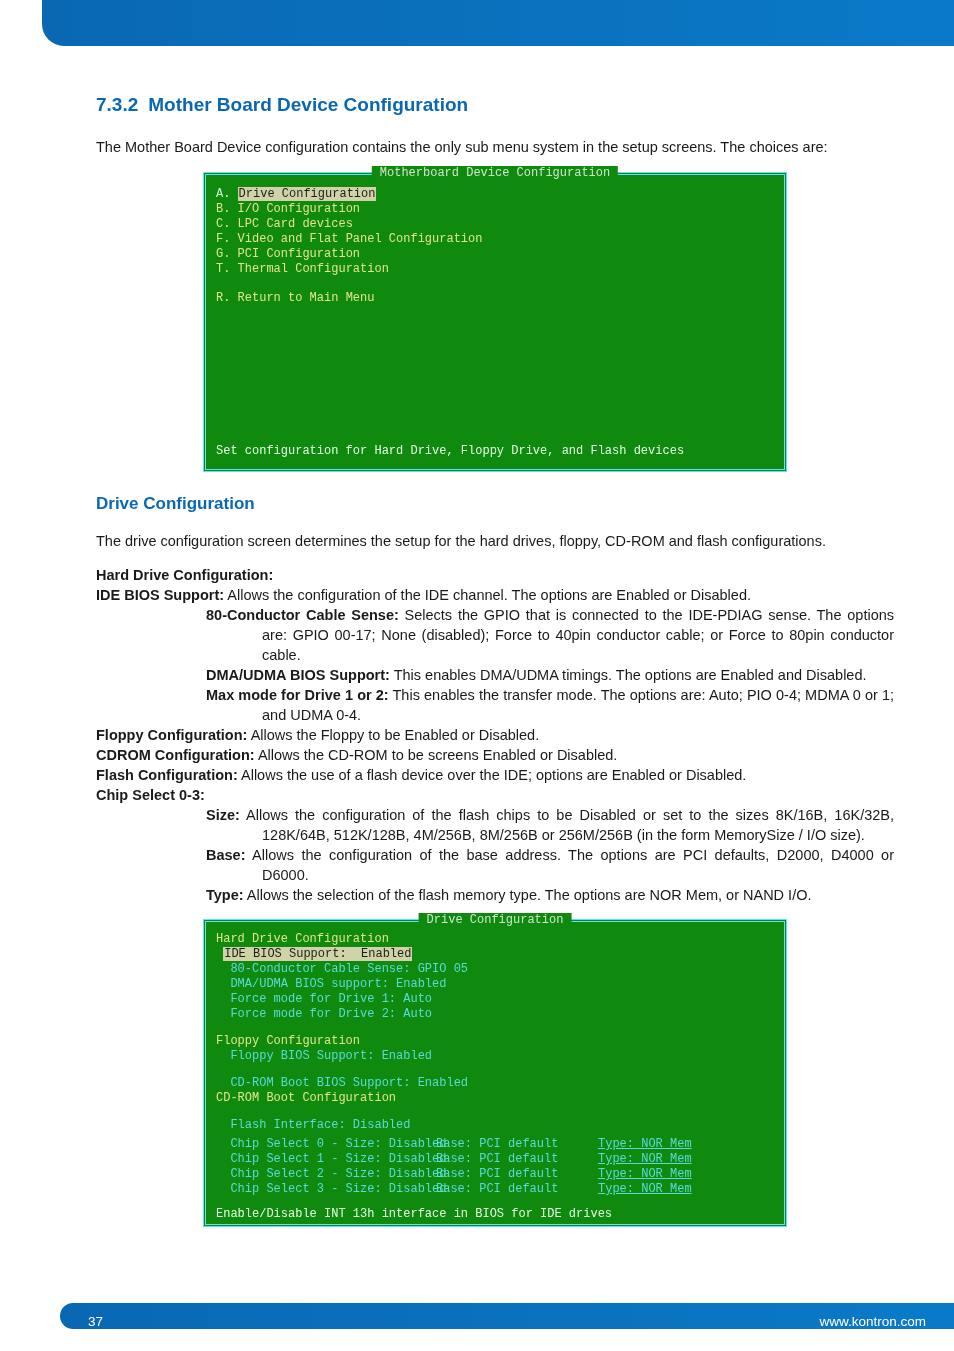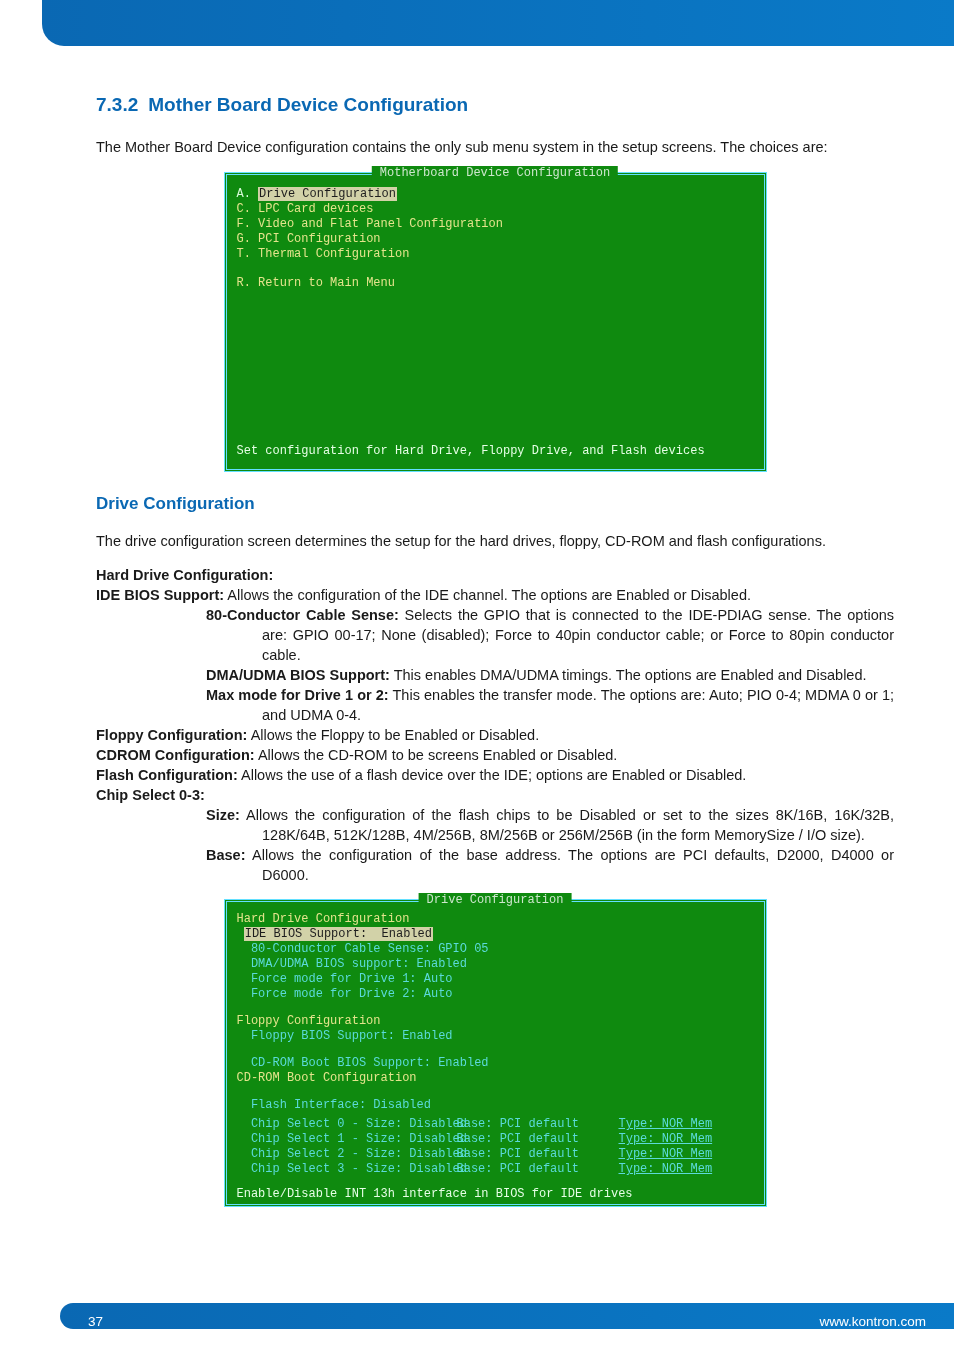--- a/index.html
+++ b/index.html
@@ -5,21 +5,21 @@
   * { margin: 0; padding: 0; box-sizing: border-box; }
   html, body { width: 954px; height: 1351px; font-family: "Segoe UI", Arial, sans-serif; background: #fff; color: #1a1a1a; }
   .page { position: relative; width: 954px; height: 1351px; }
   .top-band { height: 46px; background: linear-gradient(to right, #0a68b3, #0a7ac8); margin-left: 42px; border-top-left-radius: 0; border-bottom-left-radius: 22px; }
   .content { padding: 48px 60px 0 96px; }
   h2.sec { color: #0a68b3; font-weight: 700; font-size: 19px; margin-bottom: 22px; }
   h2.sec .num { margin-right: 10px; }
   h3.sub { color: #0a68b3; font-weight: 700; font-size: 17px; margin: 22px 0 18px; }
   p.body { font-size: 14.5px; line-height: 1.35; margin-bottom: 14px; }
   .bios-box {
-    width: 543px; margin: 6px auto 8px; border: 3px double #63e0ff;
+    width: 584px; margin: 6px auto 8px; border: 3px double #63e0ff;
     background: #0f8a0f; padding: 4px 10px 2px; position: relative;
     font-family: "Lucida Console", "Courier New", monospace;
     font-size: 12px; color: #d8fbd8; line-height: 1.25;
   }
   .bios-title {
     position: absolute; top: -9px; left: 50%; transform: translateX(-50%);
     background: #0f8a0f; padding: 0 8px; color: #cde7cd; font-size: 12px;
   }
   .bios-line { white-space: pre; }
   .hi { background: #d2d2a8; color: #1d1d1d; padding: 0 1px; }
@@ -61,20 +61,21 @@
     <h2 class="sec">
       <span class="num">7.3.2</span><span>Mother Board Device Configuration</span>
     </h2>
 
     <p class="body">The Mother Board Device configuration contains the only sub menu system in the setup screens. The choices are:</p>
 
     <div class="bios-box big">
       <div class="bios-title">Motherboard Device Configuration</div>
       <div style="height:8px"></div>
       <div class="bios-line"><span>A.</span> <span class="hi">Drive Configuration</span></div>
+      <div class="bios-line yell"><span>B.</span> <span>I/O Configuration</span></div>
       <div class="bios-line yell"><span>C.</span> <span>LPC Card devices</span></div>
       <div class="bios-line yell"><span>F.</span> <span>Video and Flat Panel Configuration</span></div>
       <div class="bios-line yell"><span>G.</span> <span>PCI Configuration</span></div>
       <div class="bios-line yell"><span>T.</span> <span>Thermal Configuration</span></div>
       <div style="height:14px"></div>
       <div class="bios-line yell"><span>R.</span> <span>Return to Main Menu</span></div>
       <div class="bios-line wht status">Set configuration for Hard Drive, Floppy Drive, and Flash devices</div>
     </div>
 
     <h3 class="sub">Drive Configuration</h3>
@@ -89,20 +90,21 @@
       <div class="row lvl3 hangB"><b>DMA/UDMA BIOS Support:</b><span> This enables DMA/UDMA timings. The options are Enabled and Disabled.</span></div>
       <div class="row lvl3 hangB just"><b>Max mode for Drive 1 or 2:</b><span> This enables the transfer mode. The options are: Auto; PIO 0-4; MDMA 0 or 1; and UDMA 0-4.</span></div>
 
       <div class="row lvl1 hangA"><b>Floppy Configuration:</b><span> Allows the Floppy to be Enabled or Disabled.</span></div>
       <div class="row lvl1 hangA"><b>CDROM Configuration:</b><span> Allows the CD-ROM to be screens Enabled or Disabled.</span></div>
       <div class="row lvl1 hangA"><b>Flash Configuration:</b><span> Allows the use of a flash device over the IDE; options are Enabled or Disabled.</span></div>
 
       <div class="row lvl2"><b>Chip Select 0-3:</b></div>
       <div class="row lvl3 hangB just"><b>Size:</b><span> Allows the configuration of the flash chips to be Disabled or set to the sizes 8K/16B, 16K/32B, 128K/64B, 512K/128B, 4M/256B, 8M/256B or 256M/256B (in the form MemorySize / I/O size).</span></div>
       <div class="row lvl3 hangB just"><b>Base:</b><span> Allows the configuration of the base address. The options are PCI defaults, D2000, D4000 or D6000.</span></div>
+      <div class="row lvl3 hangB"><b>Type:</b><span> Allows the selection of the flash memory type. The options are NOR Mem, or NAND I/O.</span></div>
     </div>
 
     <div class="bios-box" style="margin-top:14px">
       <div class="bios-title">Drive Configuration</div>
       <div style="height:6px"></div>
       <div class="bios-line yell">Hard Drive Configuration</div>
       <div class="bios-line"> <span class="hi">IDE BIOS Support:  Enabled</span></div>
       <div class="bios-line cyan">  80-Conductor Cable Sense: GPIO 05</div>
       <div class="bios-line cyan">  DMA/UDMA BIOS support: Enabled</div>
       <div class="bios-line cyan">  Force mode for Drive 1: Auto</div>

